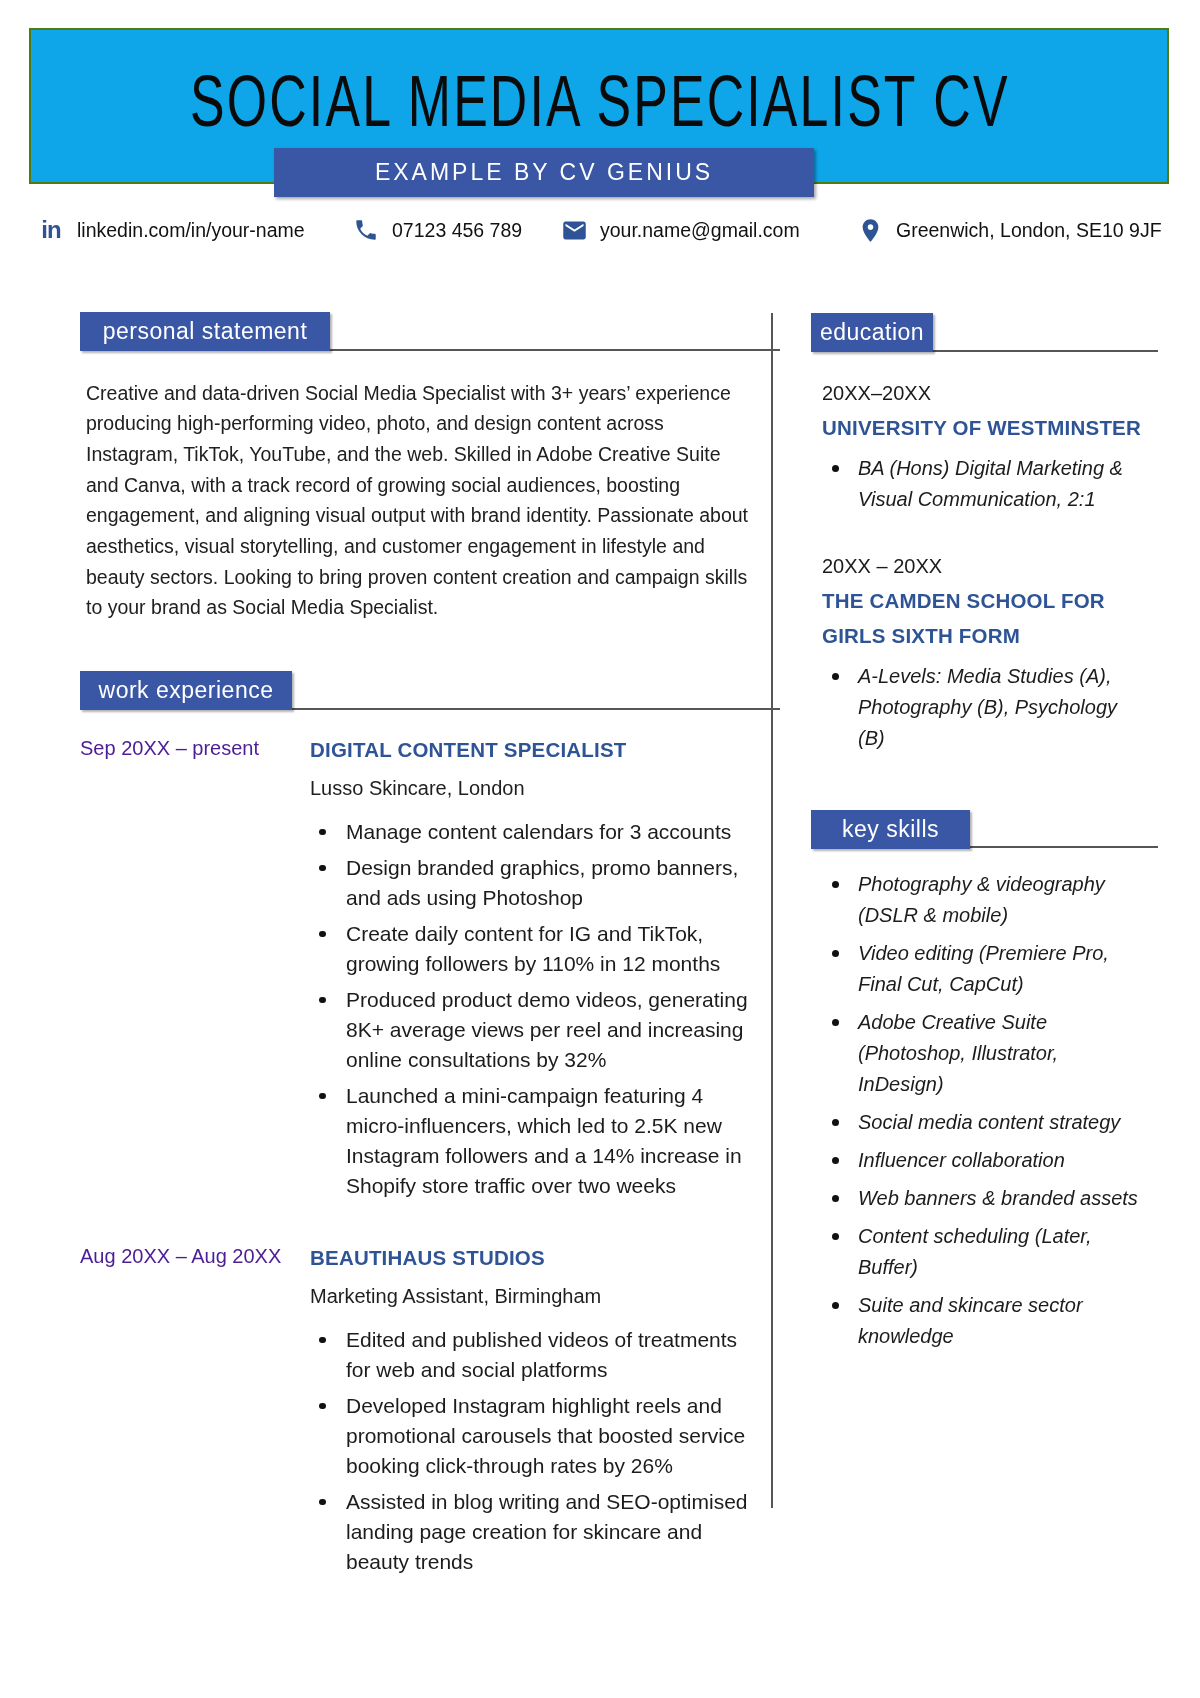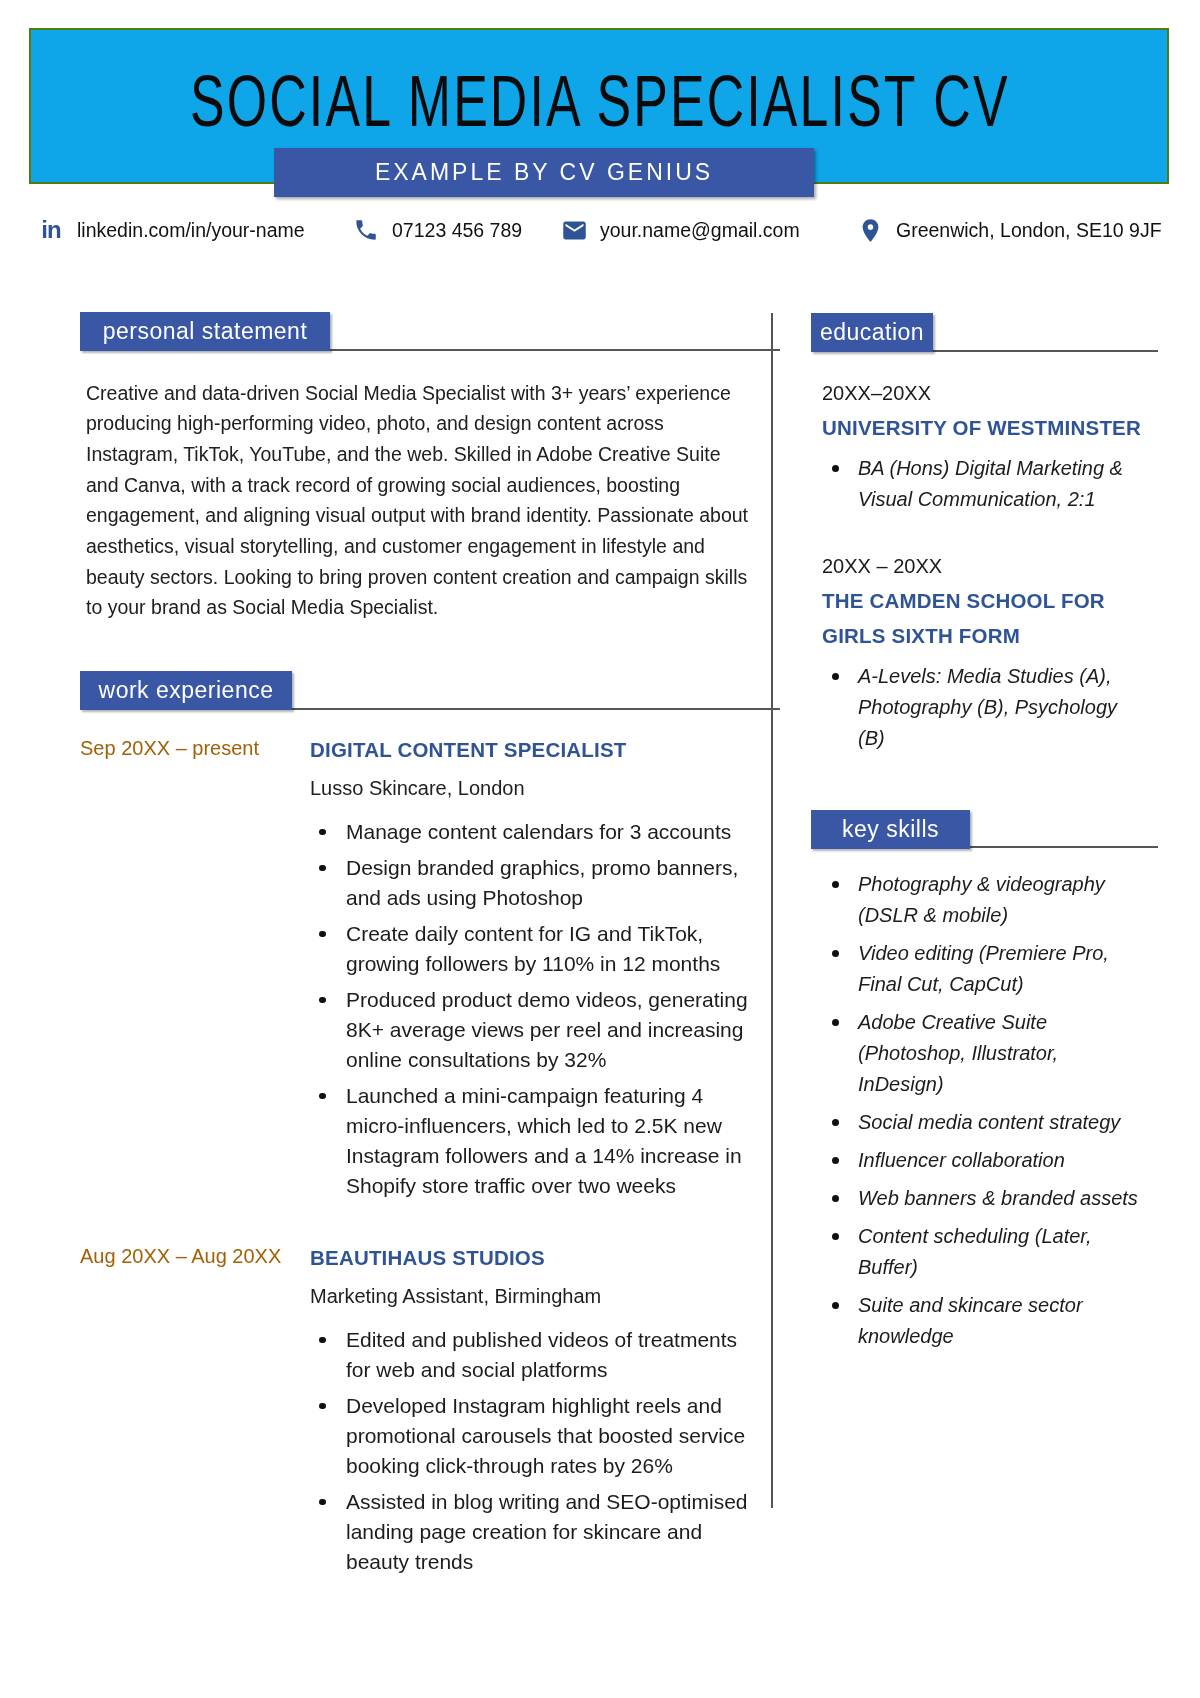--- a/index.html
+++ b/index.html
@@ -53,21 +53,21 @@
   .w-ps{width:250px;} .w-we{width:212px;} .w-ed{width:122px;} .w-ks{width:159px;}
   
   .ps-body{
     margin:27px 30px 0 6px;width:662px;
     font-size:19.5px;line-height:30.7px;color:#202020;
   }
   
   .we-section{margin-top:48px;}
   .job{display:flex;margin-top:25px;}
   .job+.job{margin-top:36px;}
-  .job-dates{width:230px;flex:none;font-size:20px;padding-top:2px;color:#a16207;}
+  .job-dates{width:230px;flex:none;font-size:20px;padding-top:2px;color:#4c1d95;}
   .job-body{width:466px;flex:none;}
   .job-title{color:#2f5496;font-weight:bold;font-size:20.5px;line-height:29px;letter-spacing:0.2px;}
   .job-co{font-size:20px;margin-top:10px;line-height:29px;}
   ul.blist{list-style:none;margin:14px 0 0 0;padding:0;}
   ul.blist li{
     position:relative;padding:0 16px 0 36px;margin:0 0 6px 0;
     font-size:21px;line-height:30px;color:#1c1c1c;
   }
   ul.blist li::before{
     content:"";position:absolute;left:9px;top:12px;

